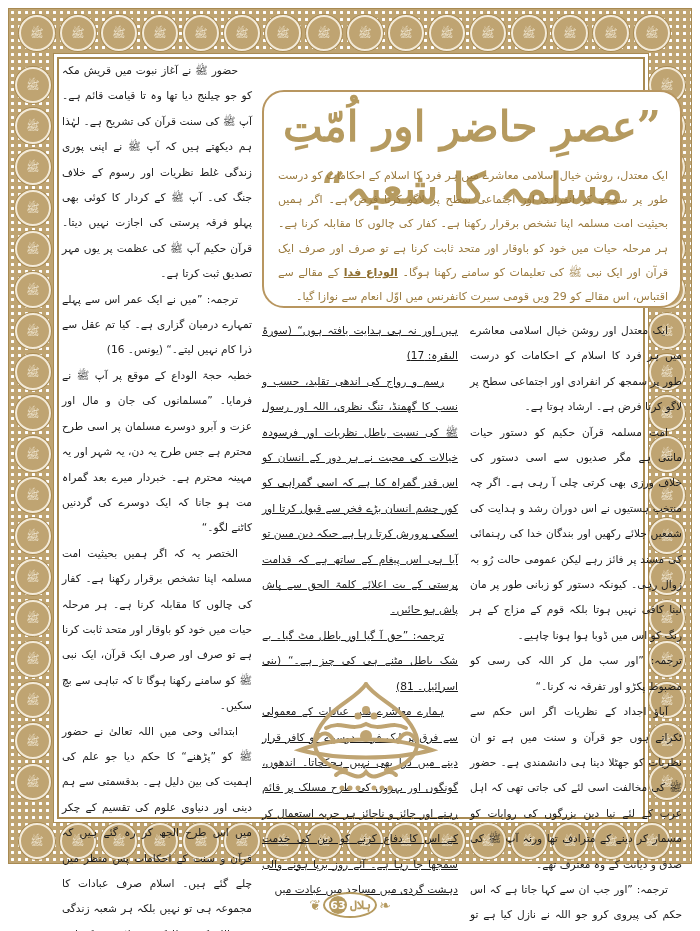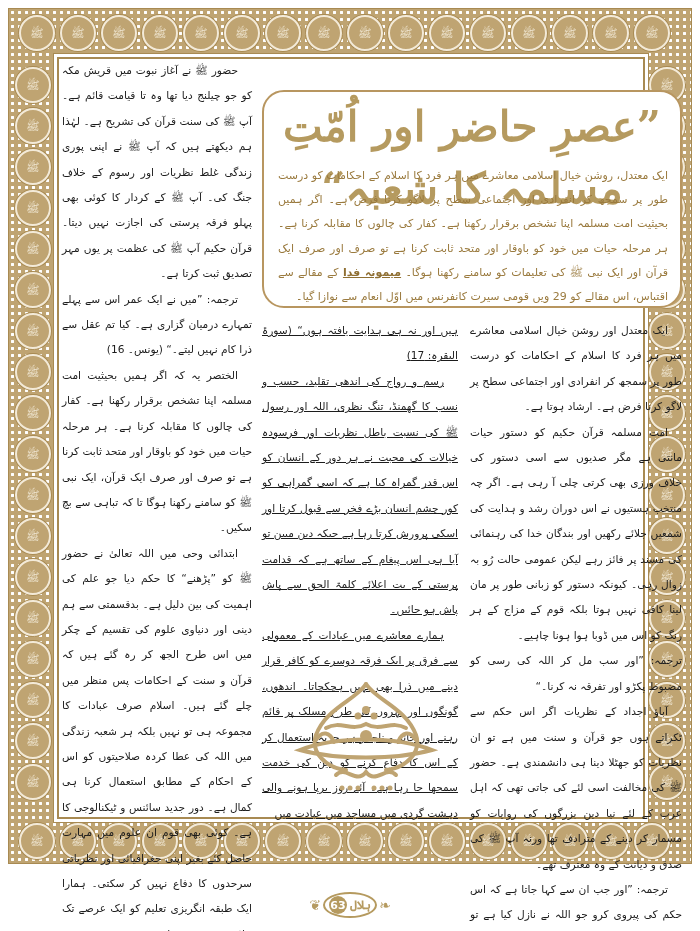--- a/index.html
+++ b/index.html
@@ -171,36 +171,38 @@
     <div class="medallion">ﷺ</div>
     <div class="medallion">ﷺ</div>
     <div class="medallion">ﷺ</div>
   </div>
   <div class="inner-page"></div>
 </div>
 
 <div class="col col-left">
   <p class="indent">حضور ﷺ نے آغاز نبوت میں قریش مکہ کو جو چیلنج دیا تھا وہ تا قیامت قائم ہے۔ آپ ﷺ کی سنت قرآن کی تشریح ہے۔ لہٰذا ہم دیکھتے ہیں کہ آپ ﷺ نے اپنی پوری زندگی غلط نظریات اور رسوم کے خلاف جنگ کی۔ آپ ﷺ کے کردار کا کوئی بھی پہلو فرقہ پرستی کی اجازت نہیں دیتا۔ قرآن حکیم آپ ﷺ کی عظمت پر یوں مہر تصدیق ثبت کرتا ہے۔</p>
   <p class="indent">ترجمہ: ”میں نے ایک عمر اس سے پہلے تمہارے درمیان گزاری ہے۔ کیا تم عقل سے ذرا کام نہیں لیتے۔“ (یونس۔ 16)</p>
+  <p>خطبہ حجۃ الوداع کے موقع پر آپ ﷺ نے فرمایا۔ ”مسلمانوں کی جان و مال اور عزت و آبرو دوسرے مسلمان پر اسی طرح محترم ہے جس طرح یہ دن، یہ شہر اور یہ مہینہ محترم ہے۔ خبردار میرے بعد گمراہ مت ہو جانا کہ ایک دوسرے کی گردنیں کاٹنے لگو۔“</p>
   <p class="indent">الختصر یہ کہ اگر ہمیں بحیثیت امت مسلمہ اپنا تشخص برقرار رکھنا ہے۔ کفار کی چالوں کا مقابلہ کرنا ہے۔ ہر مرحلہ حیات میں خود کو باوقار اور متحد ثابت کرنا ہے تو صرف اور صرف ایک قرآن، ایک نبی ﷺ کو سامنے رکھنا ہوگا تا کہ تباہی سے بچ سکیں۔</p>
   <p class="indent">ابتدائی وحی میں اللہ تعالیٰ نے حضور ﷺ کو ”پڑھنے“ کا حکم دیا جو علم کی اہمیت کی بین دلیل ہے۔ بدقسمتی سے ہم دینی اور دنیاوی علوم کی تقسیم کے چکر میں اس طرح الجھ کر رہ گئے ہیں کہ قرآن و سنت کے احکامات پس منظر میں چلے گئے ہیں۔ اسلام صرف عبادات کا مجموعہ ہی تو نہیں بلکہ ہر شعبہ زندگی میں اللہ کی عطا کردہ صلاحیتوں کو اس کے احکام کے مطابق استعمال کرنا ہی کمال ہے۔ دور جدید سائنس و ٹیکنالوجی کا ہے۔ کوئی بھی قوم ان علوم میں مہارت حاصل کئے بغیر اپنی جغرافیائی اور نظریاتی سرحدوں کا دفاع نہیں کر سکتی۔ ہمارا ایک طبقہ انگریزی تعلیم کو ایک عرصے تک خلاف شرع سمجھتا</p>
 </div>
 
 <div class="title-box">
   <div class="title">”عصرِ حاضر اور اُمّتِ مسلمہ کا شعبہ“</div>
   <div class="intro">
     <span>ایک معتدل، روشن خیال اسلامی معاشرے میں ہر فرد کا اسلام کے احکامات کو درست طور پر سمجھ کر انفرادی اور اجتماعی سطح پر لاگو کرنا فرض ہے۔ اگر ہمیں بحیثیت امت مسلمہ اپنا تشخص برقرار رکھنا ہے۔ کفار کی چالوں کا مقابلہ کرنا ہے۔ ہر مرحلہ حیات میں خود کو باوقار اور متحد ثابت کرنا ہے تو صرف اور صرف ایک قرآن اور ایک نبی ﷺ کی تعلیمات کو سامنے رکھنا ہوگا۔</span>
-    <span class="author">میمونہ فدا</span>
+    <span class="author">الوداع فدا</span>
     <span>کے مقالے سے اقتباس، اس مقالے کو 29 ویں قومی سیرت کانفرنس میں اوّل انعام سے نوازا گیا۔</span>
   </div>
 </div>
 
 <div class="col col-mid">
   <p>ہیں اور نہ ہی ہدایت یافتہ ہوں“ (سورۃ البقرہ: 17)</p>
   <p class="indent">رسم و رواج کی اندھی تقلید، حسب و نسب کا گھمنڈ، تنگ نظری، اللہ اور رسول ﷺ کی نسبت باطل نظریات اور فرسودہ خیالات کی محبت نے ہر دور کے انسان کو اس قدر گمراہ کیا ہے کہ اسی گمراہی کو کور چشم انسان بڑے فخر سے قبول کرتا اور اسکی پرورش کرتا رہا ہے جبکہ دین مبین تو آیا ہی اس پیغام کے ساتھ ہے کہ قدامت پرستی کے بت اعلائے کلمۃ الحق سے پاش پاش ہو جائیں۔</p>
+  <p class="indent">ترجمہ: ”حق آ گیا اور باطل مٹ گیا۔ بے شک باطل مٹنے ہی کی چیز ہے۔“ (بنی اسرائیل۔ 81)</p>
   <p class="indent">ہمارے معاشرے میں عبادات کے معمولی سے فرق پر ایک فرقہ دوسرے کو کافر قرار دینے میں ذرا بھی نہیں ہچکچاتا۔ اندھوں، گونگوں اور بہروں کی طرح مسلک پر قائم رہنے اور جائز و ناجائز ہر حربہ استعمال کر کے اس کا دفاع کرنے کو دین کی خدمت سمجھا جا رہا ہے۔ آئے روز برپا ہونے والی دہشت گردی میں مساجد میں عبادت میں</p>
 </div>
 
 <div class="col col-right">
   <p class="indent">ایک معتدل اور روشن خیال اسلامی معاشرے میں ہر فرد کا اسلام کے احکامات کو درست طور پر سمجھ کر انفرادی اور اجتماعی سطح پر لاگو کرنا فرض ہے۔ ارشاد ہوتا ہے۔</p>
   <p class="indent">امت مسلمہ قرآن حکیم کو دستور حیات مانتی ہے مگر صدیوں سے اسی دستور کی خلاف ورزی بھی کرتی چلی آ رہی ہے۔ اگر چہ منتخب ہستیوں نے اس دوران رشد و ہدایت کی شمعیں جلائے رکھیں اور بندگان خدا کی رہنمائی کی مسند پر فائز رہے لیکن عمومی حالت رُو بہ زوال رہی۔ کیونکہ دستور کو زبانی طور پر مان لینا کافی نہیں ہوتا بلکہ قوم کے مزاج کے ہر رنگ کو اس میں ڈوبا ہوا ہونا چاہیے۔</p>
   <p>ترجمہ: ”اور سب مل کر اللہ کی رسی کو مضبوط پکڑو اور تفرقہ نہ کرنا۔“</p>
   <p class="indent">آباؤ اجداد کے نظریات اگر اس حکم سے ٹکراتے ہوں جو قرآن و سنت میں ہے تو ان نظریات کو جھٹلا دینا ہی دانشمندی ہے۔ حضور ﷺ کی مخالفت اسی لئے کی جاتی تھی کہ اہل عرب کے لئے نیا دین بزرگوں کی روایات کو مسمار کر دینے کے مترادف تھا ورنہ آپ ﷺ کی صدق و دیانت کے وہ معترف تھے۔</p>
   <p class="indent">ترجمہ: ”اور جب ان سے کہا جاتا ہے کہ اس حکم کی پیروی کرو جو اللہ نے نازل کیا ہے تو کہتے ہیں ہرگز نہیں بلکہ ہم تو اس راستے پر چلیں گے جس پر ہم نے اپنے باپ دادا کو پایا، اگرچہ ان کے باپ دادا کچھ بھی عقل نہ رکھتے</p>
 </div>

